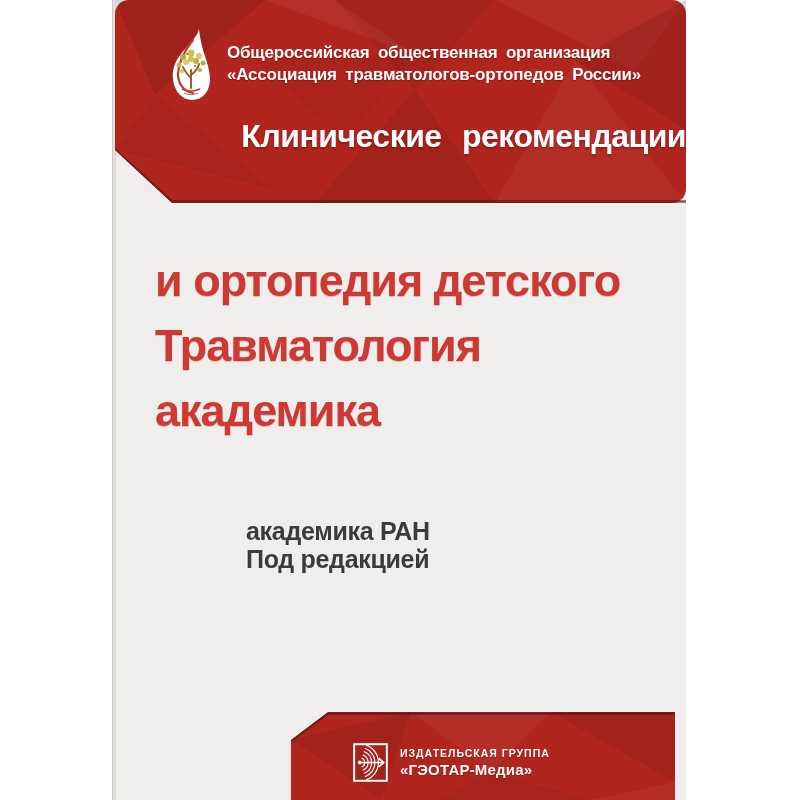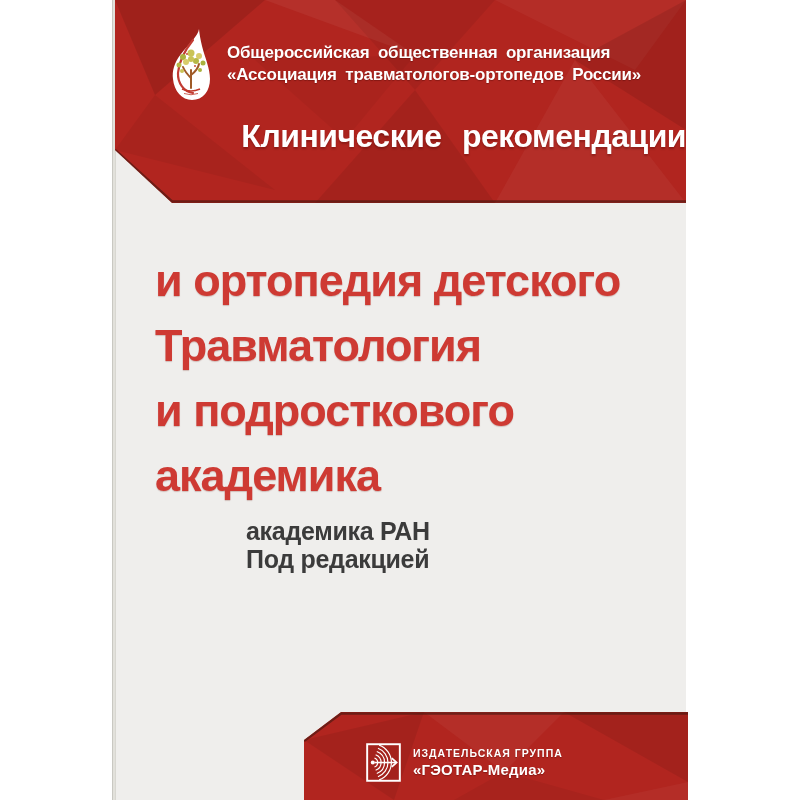--- a/index.html
+++ b/index.html
@@ -13,20 +13,21 @@
     position:absolute;left:113px;top:0;width:571px;height:800px;
     background:#efeeec;
     border-left:2px solid #e2e1db;
     box-shadow:-1px 0 0 #c9c8c2, 1px 0 0 #d8d7d1 inset;
   }
   
   .top-band{
     position:absolute;left:0;top:0;width:571px;height:203px;
     background:#b1251f;
     clip-path:polygon(0 0,100% 0,100% 100%,57px 100%,0 150px);
+    border-radius:14px;
   }
   .band-texture{position:absolute;left:0;top:0;width:100%;height:100%;}
   .assoc-logo{position:absolute;left:50px;top:26px;width:52px;height:78px;}
   .assoc-text{
     position:absolute;left:112px;top:42px;width:420px;
     color:#ffffff;font-weight:bold;font-size:17px;line-height:22px;
     word-spacing:4px;letter-spacing:-0.2px;
     text-shadow:0 1px 1px rgba(60,0,0,0.35);
   }
   .series-title{
@@ -43,21 +44,21 @@
     text-shadow:0 1px 1px rgba(120,40,30,0.25);
   }
   
   .editor{
     position:absolute;left:131px;top:517px;width:320px;
     color:#3b3b3b;font-weight:bold;font-size:25px;line-height:28px;
     letter-spacing:-0.3px;
   }
   
   .bottom-band{
-    position:absolute;left:189px;top:712px;width:384px;height:88px;
+    position:absolute;left:176px;top:712px;width:384px;height:88px;
     background:#b1251f;
     clip-path:polygon(37px 0,100% 0,100% 100%,0 100%,0 28px);
   }
   .publisher{
     position:absolute;left:62px;top:31px;display:flex;align-items:center;gap:12px;
   }
   .publisher-logo{width:35px;height:39px;flex:0 0 auto;}
   .publisher-text{color:#ffffff;text-shadow:0 1px 1px rgba(60,0,0,0.35);}
   .publisher-group{
     font-size:10.5px;font-weight:bold;letter-spacing:1px;line-height:13px;white-space:nowrap;
@@ -111,21 +112,20 @@
         <div>Общероссийская общественная организация</div>
         <div>«Ассоциация травматологов-ортопедов России»</div>
       </div>
 
       <div class="series-title">Клинические рекомендации</div>
     </div>
 
     <div class="book-title">
       <div>и ортопедия детского</div>
       <div>Травматология</div>
-      <div>и подросткового</div>
       <div>академика</div>
     </div>
 
     <div class="editor">
       <div>академика РАН</div>
       <div>Под редакцией</div>
     </div>
 
     <div class="bottom-band">
       <svg class="band-texture" viewBox="0 0 384 88" preserveAspectRatio="none">

